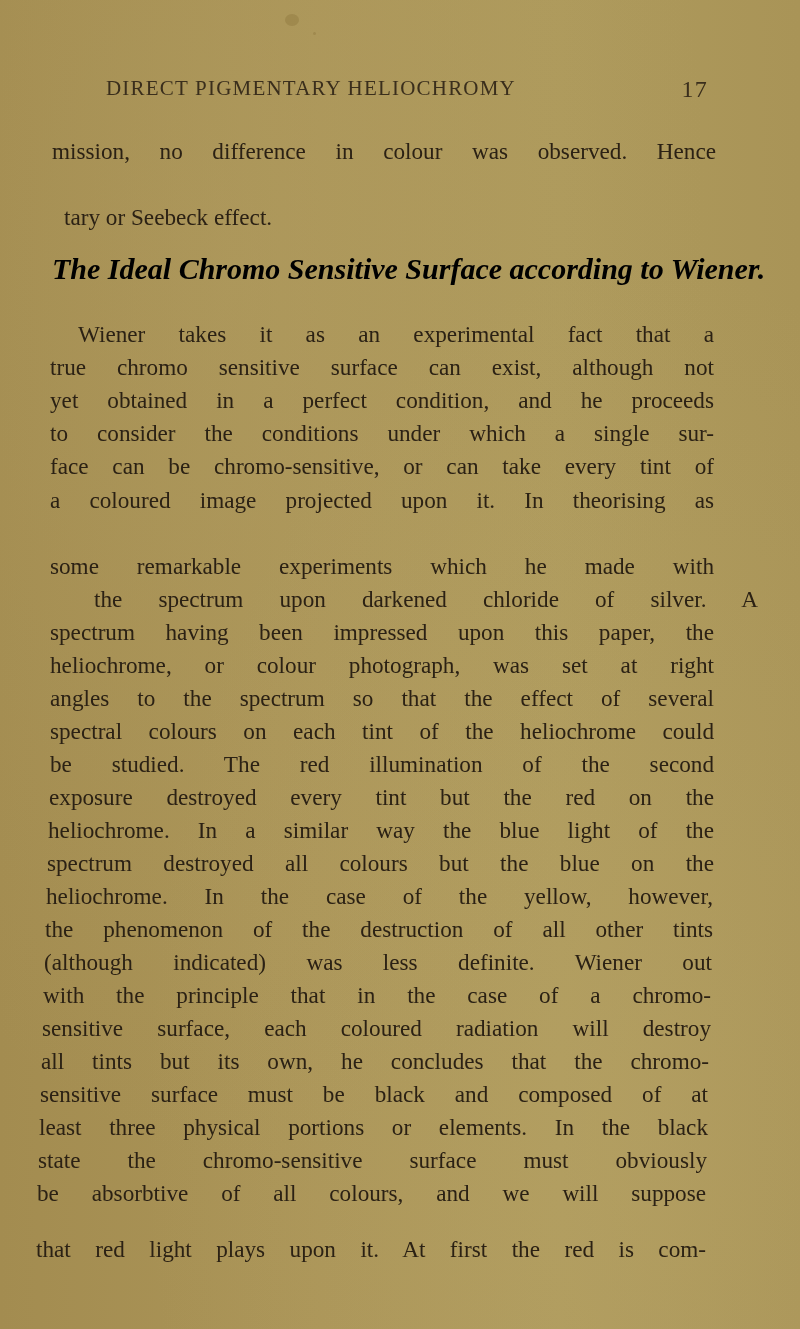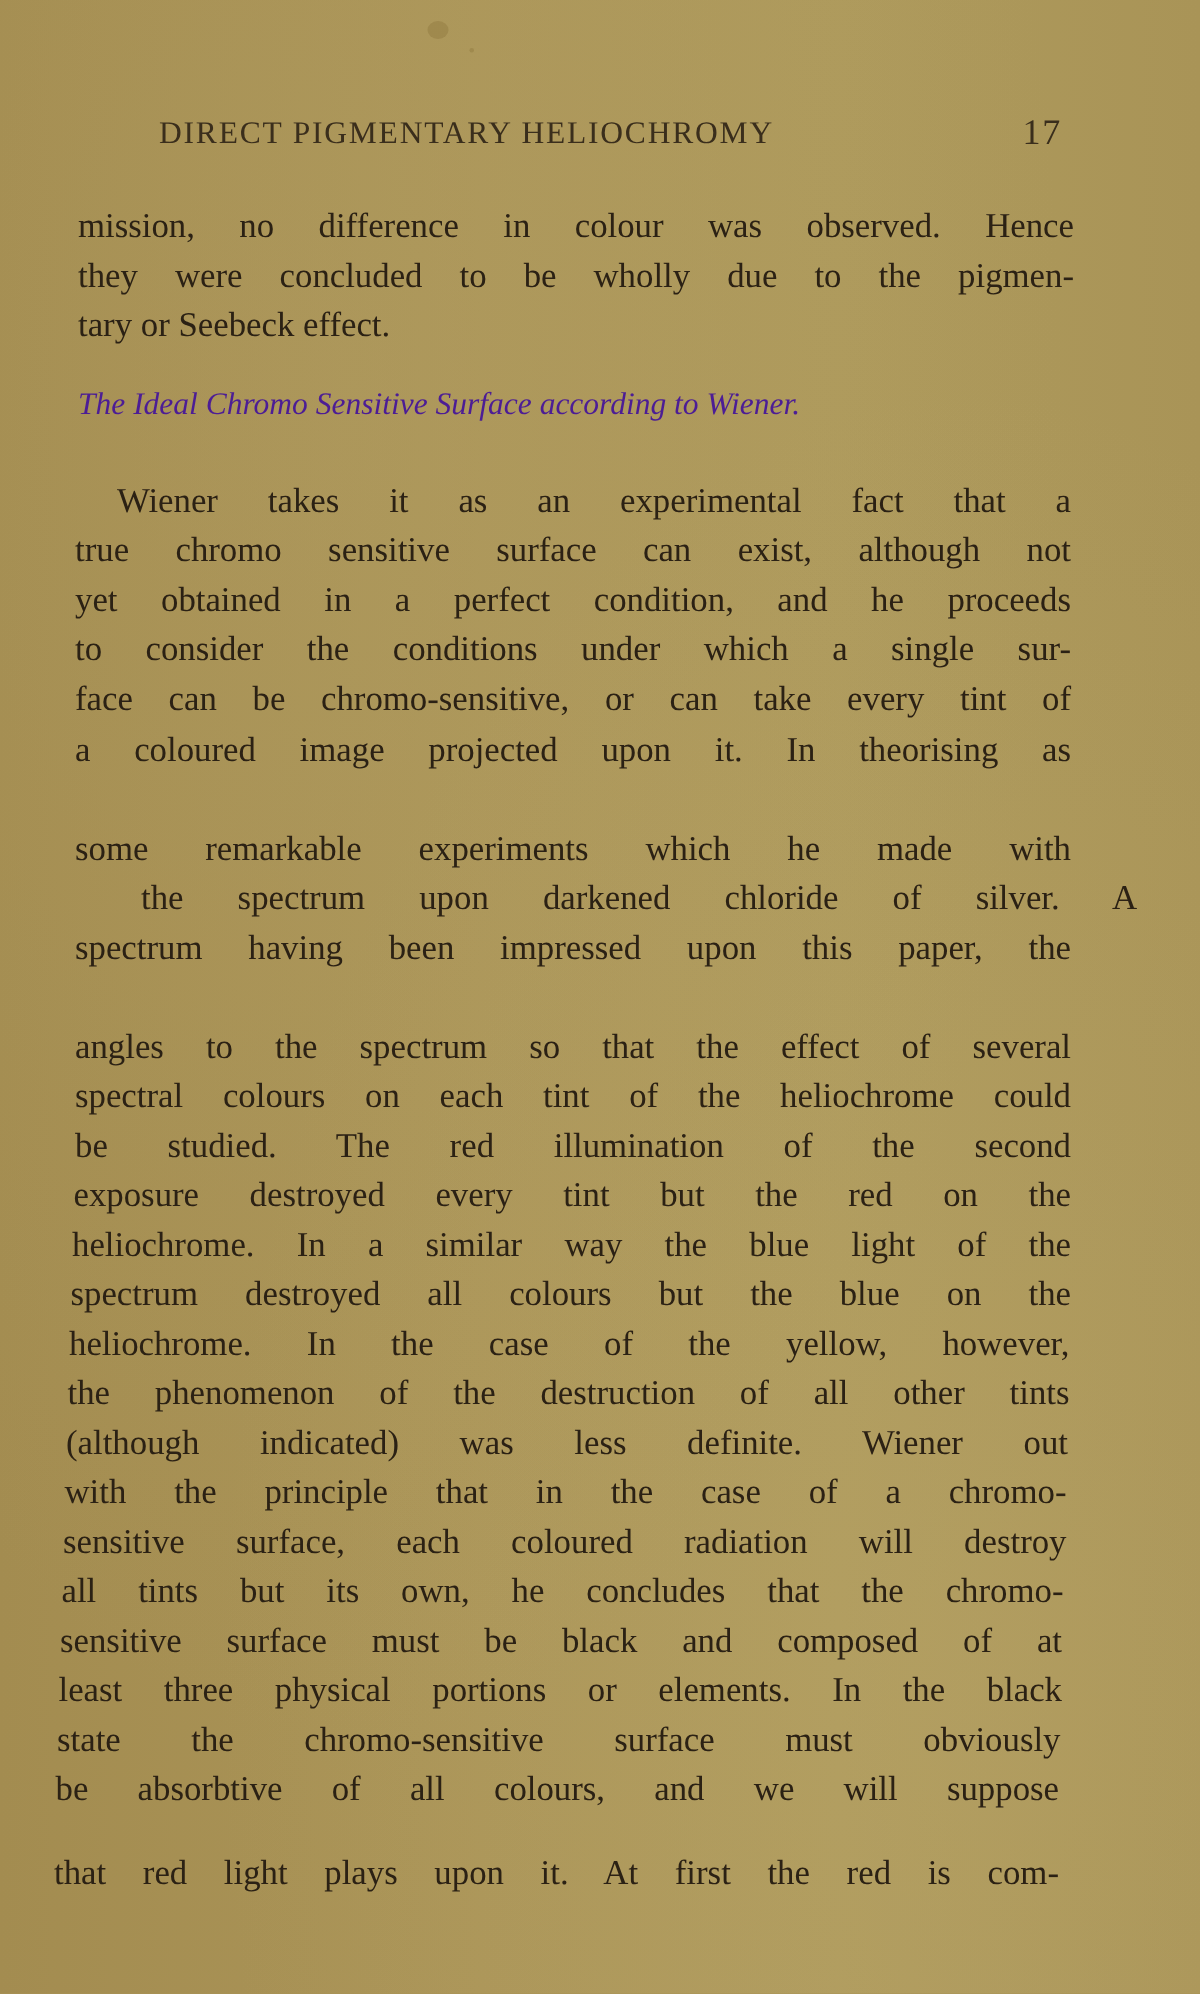--- a/index.html
+++ b/index.html
@@ -51,32 +51,34 @@
       white-space: nowrap;
       font-family: "Liberation Serif", "DejaVu Serif", serif;
       font-size: 23.2px;
       line-height: 28px;
       color: #2b2114;
       text-align: justify;
       text-align-last: justify;
     }
     .line.last {
       text-align-last: left;
+      margin-left: 12px;
     }
     .heading {
       position: absolute;
       left: 52px;
       top: 255px;
       width: 664px;
       font-family: "Liberation Serif", "DejaVu Serif", serif;
       font-style: italic;
-      font-size: 21px;
+      font-size: 30px;
       line-height: 28px;
-      color: #4c1d95;
+      color: #000000;
       white-space: nowrap;
+      font-weight: bold;
     }
     .smudge {
       position: absolute;
       border-radius: 50%;
       background: rgba(120,95,40,0.25);
     }
   </style>
 </head>
 <body>
 
@@ -84,34 +86,34 @@
 
   <div class="smudge" style="left:285px;top:14px;width:14px;height:12px;"></div>
   <div class="smudge" style="left:313px;top:32px;width:3px;height:3px;"></div>
 
   <div class="running-head">
     <span class="title">DIRECT PIGMENTARY HELIOCHROMY</span>
     <span class="page-number">17</span>
   </div>
 
   <div class="line" style="left:52px;top:137px;width:664px;">mission, no difference in colour was observed. Hence</div>
-  <div class="line" style="left:52px;top:170px;width:664px;">they were concluded to be wholly due to the pigmen-</div>
   <div class="line last" style="left:52px;top:203px;width:664px;">tary or Seebeck effect.</div>
 
   <div class="heading">The Ideal Chromo Sensitive Surface according to Wiener.</div>
 
   <div class="line" style="left:78px;top:320px;width:636px;">Wiener takes it as an experimental fact that a</div>
   <div class="line" style="left:50px;top:353px;width:664px;">true chromo sensitive surface can exist, although not</div>
   <div class="line" style="left:50px;top:386px;width:664px;">yet obtained in a perfect condition, and he proceeds</div>
   <div class="line" style="left:50px;top:419px;width:664px;">to consider the conditions under which a single sur-</div>
   <div class="line" style="left:50px;top:452px;width:664px;">face can be chromo-sensitive, or can take every tint of</div>
   <div class="line" style="left:50px;top:486px;width:664px;">a coloured image projected upon it. In theorising as</div>
   <div class="line" style="left:50px;top:552px;width:664px;">some remarkable experiments which he made with</div>
   <div class="line" style="left:50px;top:585px;width:664px;margin-left:44px;">the spectrum upon darkened chloride of silver. A</div>
   <div class="line" style="left:50px;top:618px;width:664px;">spectrum having been impressed upon this paper, the</div>
+  <div class="line" style="left:50px;top:651px;width:664px;">heliochrome, or colour photograph, was set at right</div>
   <div class="line" style="left:50px;top:684px;width:664px;">angles to the spectrum so that the effect of several</div>
   <div class="line" style="left:50px;top:717px;width:664px;">spectral colours on each tint of the heliochrome could</div>
   <div class="line" style="left:50px;top:750px;width:664px;">be studied. The red illumination of the second</div>
   <div class="line" style="left:49px;top:783px;width:665px;">exposure destroyed every tint but the red on the</div>
   <div class="line" style="left:48px;top:816px;width:666px;">heliochrome. In a similar way the blue light of the</div>
   <div class="line" style="left:47px;top:849px;width:667px;">spectrum destroyed all colours but the blue on the</div>
   <div class="line" style="left:46px;top:882px;width:667px;">heliochrome. In the case of the yellow, however,</div>
   <div class="line" style="left:45px;top:915px;width:668px;">the phenomenon of the destruction of all other tints</div>
   <div class="line" style="left:44px;top:948px;width:668px;">(although indicated) was less definite. Wiener out</div>
   <div class="line" style="left:43px;top:981px;width:668px;">with the principle that in the case of a chromo-</div>

